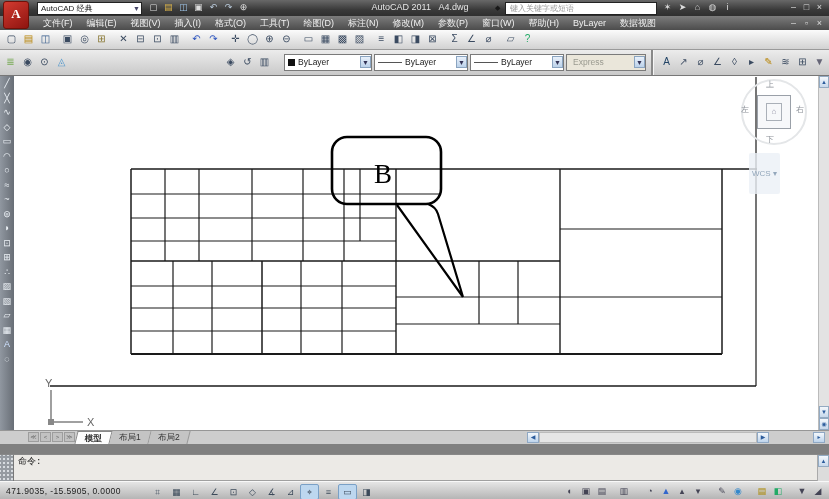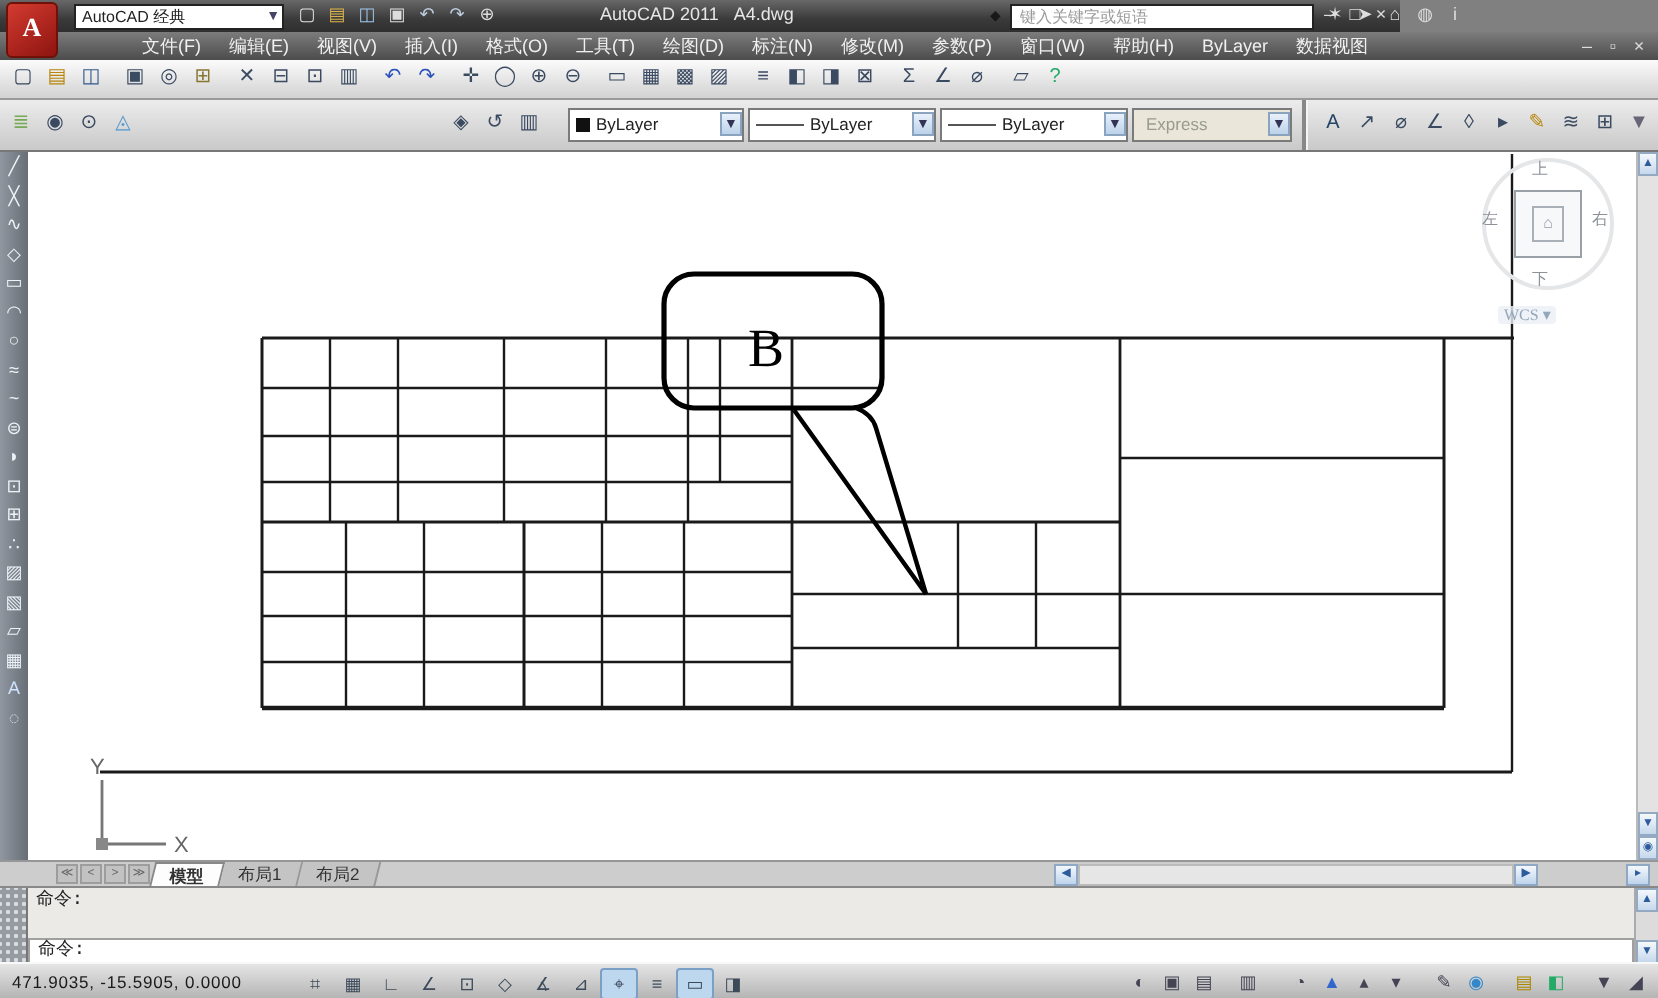--- a/index.html
+++ b/index.html
@@ -1,33 +1,33 @@
 <!DOCTYPE html>
 <html><head>
 <meta charset="utf-8">
 <style>
   html,body{margin:0;padding:0;}
   body{width:829px;height:499px;overflow:hidden;font-family:"Liberation Sans",sans-serif;background:#808080;position:relative;}
   
-  #titlebar{position:absolute;left:0;top:0;width:700px;height:16px;background:linear-gradient(#686868,#3a3a3a 60%,#2f2f2f);z-index:30;}
+  #titlebar{position:absolute;left:0;top:0;width:829px;height:16px;background:linear-gradient(#686868,#3a3a3a 60%,#2f2f2f);z-index:30;}
   #logo{position:absolute;left:3px;top:1px;width:24px;height:26px;background:linear-gradient(145deg,#d33b30,#8e1410);border-radius:3px;border:1px solid #701008;color:#fff;font-weight:bold;font-size:13px;text-align:center;line-height:24px;z-index:40;font-family:"Liberation Serif",serif;}
   #logo-arrow{position:absolute;left:29px;top:5px;color:#ccc;font-size:7px;}
   #ws-combo{position:absolute;left:37px;top:2px;width:100px;height:11px;background:#fff;border:1px solid #222;font-size:8px;color:#222;line-height:11px;padding-left:3px;}
   #ws-combo .arr{position:absolute;right:1px;top:0;font-size:7px;color:#446;}
   .qat{position:absolute;left:146px;top:1px;display:flex;}
   .ticon{width:15px;height:13px;font-size:9px;line-height:13px;text-align:center;color:#ddd;}
-  #wtitle{position:absolute;left:300px;top:2px;width:240px;color:#e6e6e6;font-size:9px;white-space:pre;}
+  #wtitle{position:absolute;left:300px;top:2px;width:240px;text-align:center;color:#e6e6e6;font-size:9px;white-space:pre;}
   #search-icon{position:absolute;left:495px;top:4px;color:#181818;font-size:7px;}
   #searchbox{position:absolute;left:505px;top:2px;width:146px;height:11px;background:#fff;border:1px solid #222;font-size:8px;color:#999;line-height:11px;padding-left:4px;overflow:hidden;}
   #tb-right{position:absolute;left:660px;top:1px;display:flex;}
   #winbtns{position:absolute;right:3px;top:1px;display:flex;}
   .winbtn{width:13px;height:12px;color:#ddd;font-size:9px;line-height:12px;text-align:center;}
   
   #menubar{position:absolute;left:0;top:16px;width:829px;height:14px;background:linear-gradient(#7c7c7c,#4c4c4c);z-index:20;}
-  #menus{position:absolute;left:36px;top:0;display:flex;height:14px;margin-left:28px;}
+  #menus{position:absolute;left:36px;top:0;display:flex;height:14px;}
   .menu-item{padding:0 7px;font-size:9px;color:#f0f0f0;line-height:14px;white-space:nowrap;}
   #mdibtns{position:absolute;right:3px;top:1px;display:flex;}
   
   #toolbar1{position:absolute;left:0;top:30px;width:829px;height:19px;background:linear-gradient(#fbfbfb,#d2d2d2);border-bottom:1px solid #9a9a9a;}
   #tb1-strip{position:absolute;left:3px;top:1px;display:flex;}
   .icon16{width:17px;height:16px;font-size:10px;line-height:16px;text-align:center;color:#3a4a60;}
   #toolbar2{position:absolute;left:0;top:50px;width:829px;height:25px;background:linear-gradient(#ececec,#c9c9c9);border-bottom:1px solid #8f8f8f;}
   #layer-icons{position:absolute;left:2px;top:4px;display:flex;}
   .combo{position:absolute;top:4px;height:15px;background:#fff;border:1px solid #7a7a7a;font-size:8.5px;color:#222;line-height:15px;overflow:hidden;white-space:nowrap;}
   .combo .arr{position:absolute;right:0px;top:1px;width:11px;height:12px;background:linear-gradient(#e8f0fa,#bcd2ea);border:1px solid #8aa4c0;font-size:7px;color:#335;line-height:12px;text-align:center;box-sizing:border-box;}
@@ -47,39 +47,39 @@
   #drawarea{position:absolute;left:0;top:75px;width:829px;height:355px;background:#fff;border-top:1px solid #777;}
   #dock{position:absolute;left:0;top:0;width:14px;height:355px;background:linear-gradient(90deg,#9097a0,#686e76);}
   #dock-icons{display:flex;flex-direction:column;}
   .dicon{width:14px;height:14.5px;font-size:9px;line-height:14px;text-align:center;color:#eef3f8;}
   #cad-svg{position:absolute;left:14px;top:0;width:805px;height:355px;}
   
   .vc-label{position:absolute;font-size:8px;color:#8d9299;}
   #vc-circle{position:absolute;left:741px;top:3px;width:62px;height:62px;border:2px solid #e4e6e8;border-radius:50%;}
   #vc-square{position:absolute;left:757px;top:19px;width:32px;height:32px;border:1px solid #9aa0a8;background:rgba(244,246,248,0.75);}
   #vc-inner{position:absolute;left:8px;top:7px;width:14px;height:16px;border:1px solid #aab0b8;font-size:8px;color:#99a;text-align:center;line-height:16px;}
-  #vc-wcs{position:absolute;left:749px;top:77px;font-size:8px;color:#93a7bb;background:rgba(235,240,246,0.8);padding:0 3px;border-radius:2px;font-family:Liberation Serif, serif;}
+  #vc-wcs{position:absolute;left:749px;top:77px;font-size:8px;color:#93a7bb;background:rgba(235,240,246,0.8);padding:16px 3px;border-radius:2px;}
   
   #vscroll{position:absolute;right:0;top:0;width:10px;height:355px;background:#e3e3e3;border-left:1px solid #bbb;}
   .sbtn{position:absolute;left:0;width:10px;height:12px;background:linear-gradient(#f4f8fc,#c6d8ec);border:1px solid #93aac2;box-sizing:border-box;color:#2c5c9c;font-size:6px;text-align:center;line-height:10px;}
   
   #tabrow{position:absolute;left:0;top:430px;width:829px;height:13px;background:#cdcdcd;border-top:1px solid #969696;}
   #tabnav{position:absolute;left:28px;top:1px;display:flex;}
   .tnav{width:11px;height:10px;background:#c2c2c2;border:1px solid #9d9d9d;color:#666;font-size:6px;line-height:9px;text-align:center;margin-right:1px;box-sizing:border-box;}
   #tabs{position:absolute;left:76px;top:0;display:flex;height:13px;}
   .tab{padding:0 8px;font-size:8.5px;line-height:13px;color:#333;background:#c4c4c4;border-right:1px solid #999;transform:skewX(-14deg);}
   .tab span{display:inline-block;transform:skewX(14deg);}
   .tab.on{background:#fdfdfd;font-weight:bold;border:1px solid #888;border-bottom:none;}
   #hscroll-l{position:absolute;left:527px;top:1px;}
   #hscroll-track{position:absolute;left:539px;top:1px;width:218px;height:11px;background:#e6e6e6;border:1px solid #bbb;box-sizing:border-box;}
   #hscroll-r{position:absolute;left:757px;top:1px;}
   #hscroll-r2{position:absolute;left:813px;top:1px;}
   .hbtn{width:12px;height:11px;background:linear-gradient(#f4f8fc,#bed4ec);border:1px solid #8fa8c4;box-sizing:border-box;color:#2c5c9c;font-size:6px;text-align:center;line-height:9px;}
   
-  #cmdwin{position:absolute;left:0;top:443px;width:829px;height:38px;background:#eceae6;border-top:1px solid #888;}
+  #cmdwin{position:absolute;left:0;top:454px;width:829px;height:38px;background:#eceae6;border-top:1px solid #888;}
   #cmd-grip{position:absolute;left:0;top:0;width:13px;height:38px;background:#969ba1;border-right:1px solid #777;background-image:radial-gradient(circle,#d8dce0 1px,transparent 1.2px);background-size:4px 4px;background-position:2px 2px;}
   #cmd-hist{position:absolute;left:14px;top:1px;right:12px;height:22px;font-family:"DejaVu Sans Mono",monospace;font-size:9px;color:#222;}
   .cmdline{height:11px;line-height:11px;padding-left:4px;white-space:pre;}
   #cmd-input{position:absolute;left:14px;top:25px;right:12px;height:12px;background:#fff;border:1px solid #a0a0a0;font-family:"DejaVu Sans Mono",monospace;font-size:9px;line-height:11px;padding-left:4px;color:#222;}
   #cmd-scroll{position:absolute;right:0;top:0;width:11px;height:38px;background:#dcdcdc;border-left:1px solid #aaa;}
   
   #statusbar{position:absolute;left:0;top:481px;width:829px;height:18px;background:linear-gradient(#e5e5e5,#b2b2b2);border-top:1px solid #f8f8f8;}
   #coords{position:absolute;left:6px;top:4px;font-size:8.5px;color:#1a1a1a;letter-spacing:0.4px;}
   #toggles{position:absolute;left:148px;top:2px;display:flex;}
   .stgl{width:17px;height:14px;font-size:9px;line-height:14px;text-align:center;color:#3c4a5a;border:1px solid transparent;}

